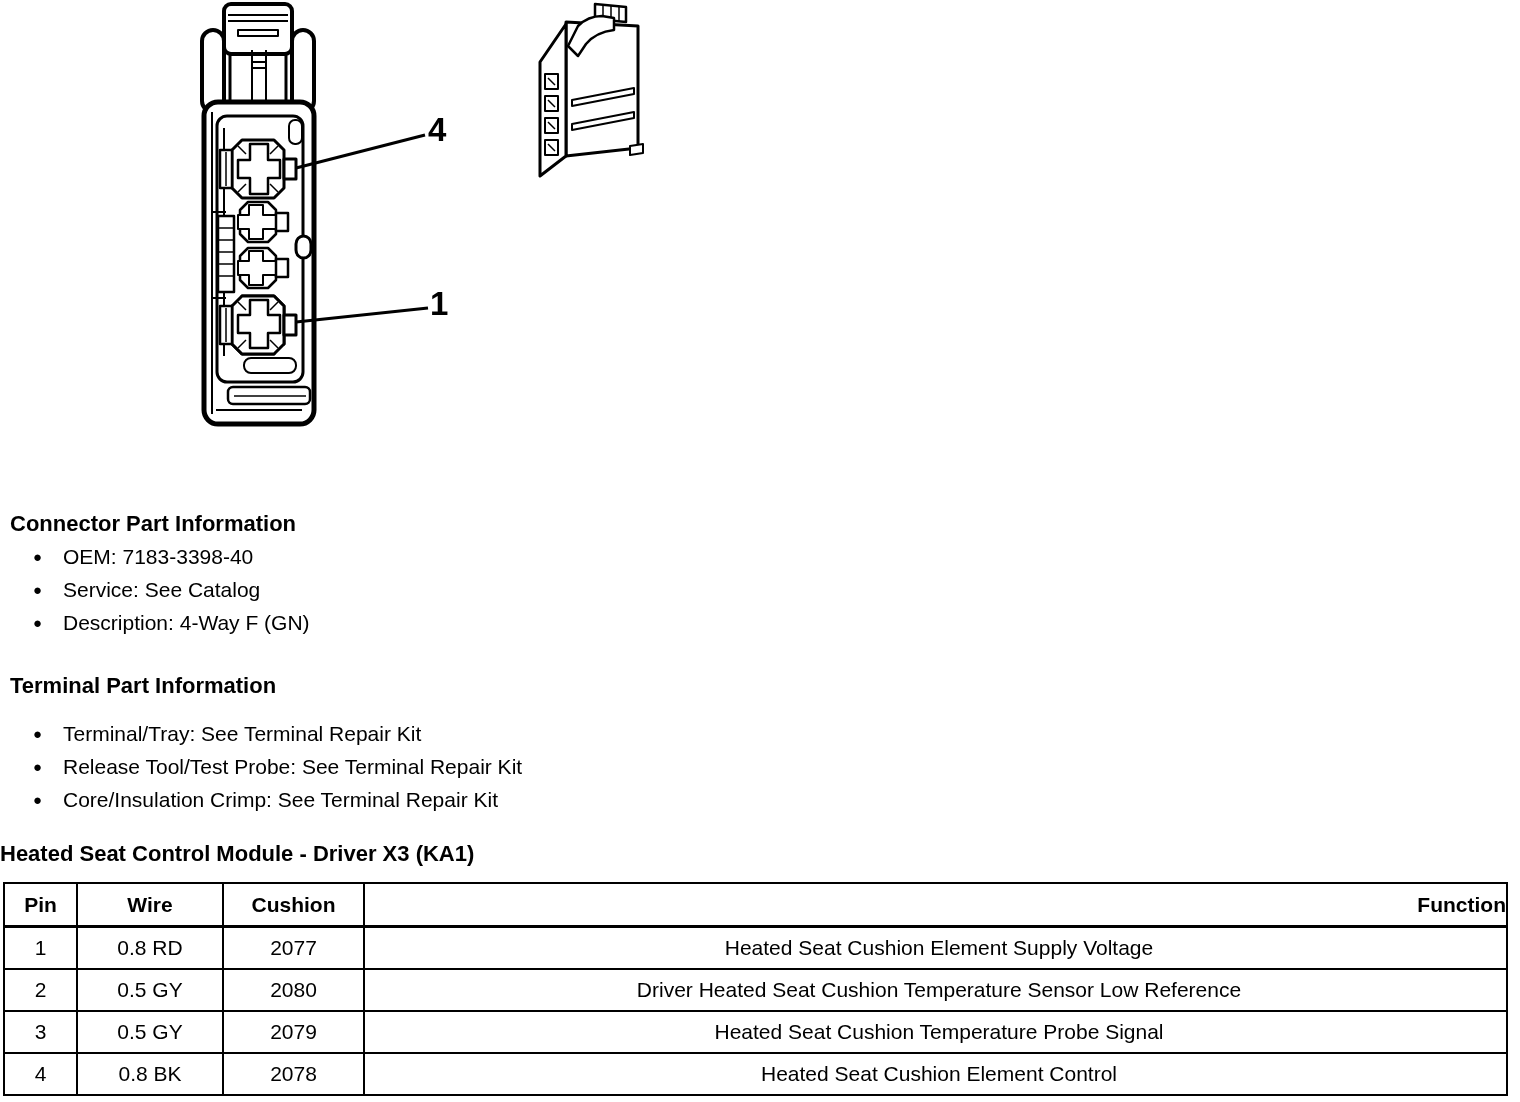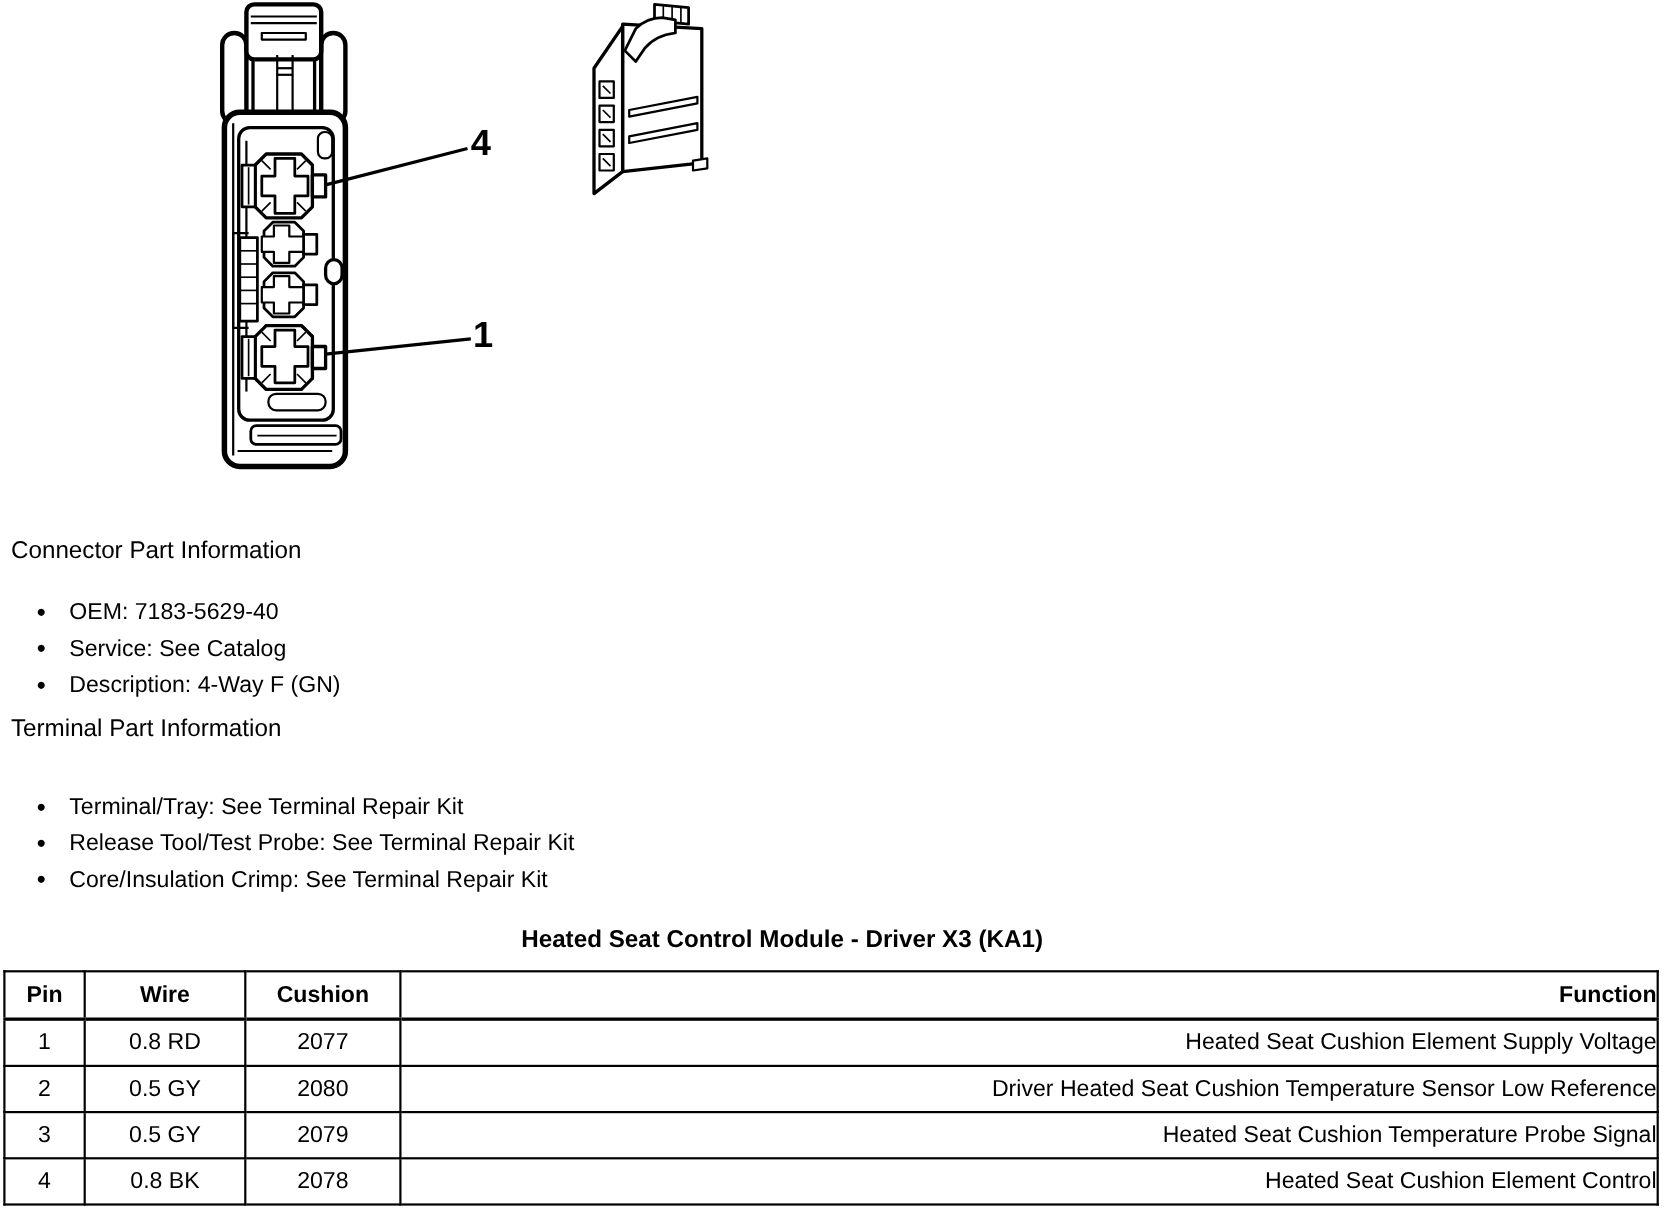--- a/index.html
+++ b/index.html
@@ -28,23 +28,24 @@
     position:absolute;
     font-size:33px;
     font-weight:bold;
     line-height:33px;
   }
 
   .section-heading{
     position:absolute;
     left:10px;
     font-size:22px;
-    font-weight:normal;
+    font-weight:bold;
     line-height:26px;
     white-space:nowrap;
+    margin-top:24px;
   }
   ul.bullets{
     position:absolute;
     left:33px;
     margin:0;padding:0;
     list-style:none;
   }
   ul.bullets li{
     position:relative;
     padding-left:30px;
@@ -58,21 +59,20 @@
     position:absolute;
     left:0;top:0;
     font-size:15px;
     line-height:33px;
   }
 
   .table-title{
     position:absolute;
     top:841px;left:0;
     width:1422px;
-    text-align:center;
     font-size:22px;
     font-weight:bold;
     line-height:26px;
   }
   table.pin-table{
     position:absolute;
     top:882px;left:3px;
     width:1505px;
     border-collapse:collapse;
     table-layout:fixed;
@@ -86,21 +86,21 @@
     padding:0;
     overflow:hidden;
     white-space:nowrap;
   }
   table.pin-table th{
     font-weight:bold;
     height:41px;
     border-bottom:3px solid #000;
   }
   table.pin-table td.fn, table.pin-table th.fn-h{padding-left:7px;}
-  table.pin-table td.fn{text-align:right;}
+  table.pin-table td.fn{text-align:center;}
   table.pin-table th.fn-h{text-align:right;padding-left:0;}
 </style>
 </head>
 <body>
 
 <div class="page">
 
   <svg class="abs" style="left:0;top:0" width="760" height="470" viewBox="0 0 760 470">
 
     <g>
@@ -188,21 +188,21 @@
       <path class="ln w25 fw" d="M568,46 L578,26 Q588,16 602,16 L614,18 L614,30 Q596,32 586,44 L578,56 Z"></path>
       <polygon class="ln w2 fw" points="630,146 643,144 643,153 630,155"></polygon>
     </g>
   </svg>
 
   <div class="callout" style="left:428px;top:113px">4</div>
   <div class="callout" style="left:430px;top:287px">1</div>
 
   <div class="section-heading" style="top:487px">Connector Part Information</div>
   <ul class="bullets" style="top:540px">
-    <li>OEM: 7183-5629-40</li>
+    <li>OEM: 7183-3398-40</li>
     <li>Service: See Catalog</li>
     <li>Description: 4-Way F (GN)</li>
   </ul>
 
   <div class="section-heading" style="top:649px">Terminal Part Information</div>
   <ul class="bullets" style="top:717px">
     <li>Terminal/Tray: See Terminal Repair Kit</li>
     <li>Release Tool/Test Probe: See Terminal Repair Kit</li>
     <li>Core/Insulation Crimp: See Terminal Repair Kit</li>
   </ul>

